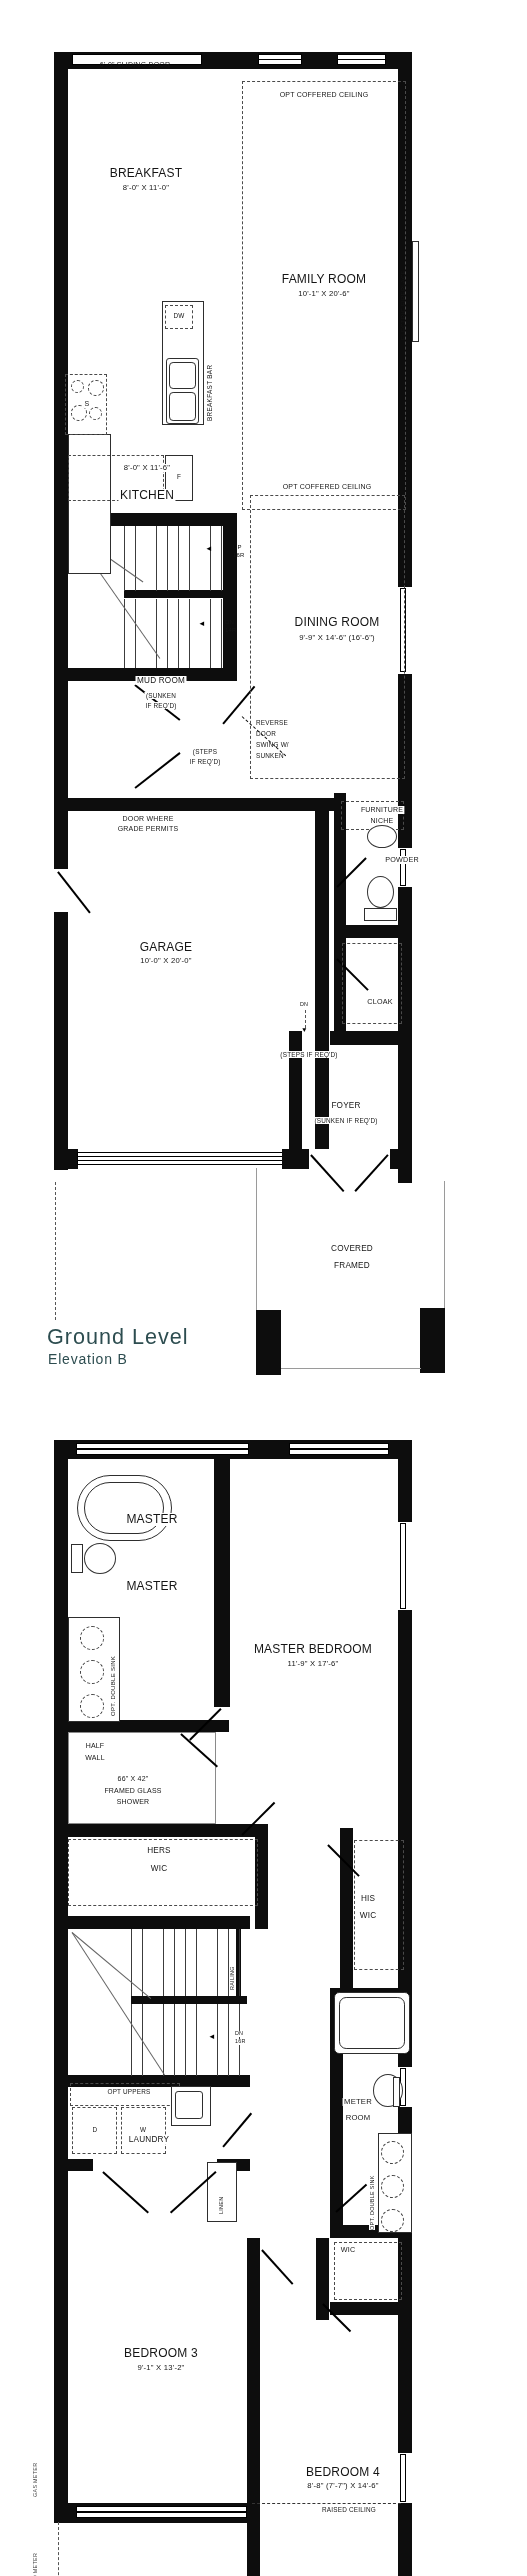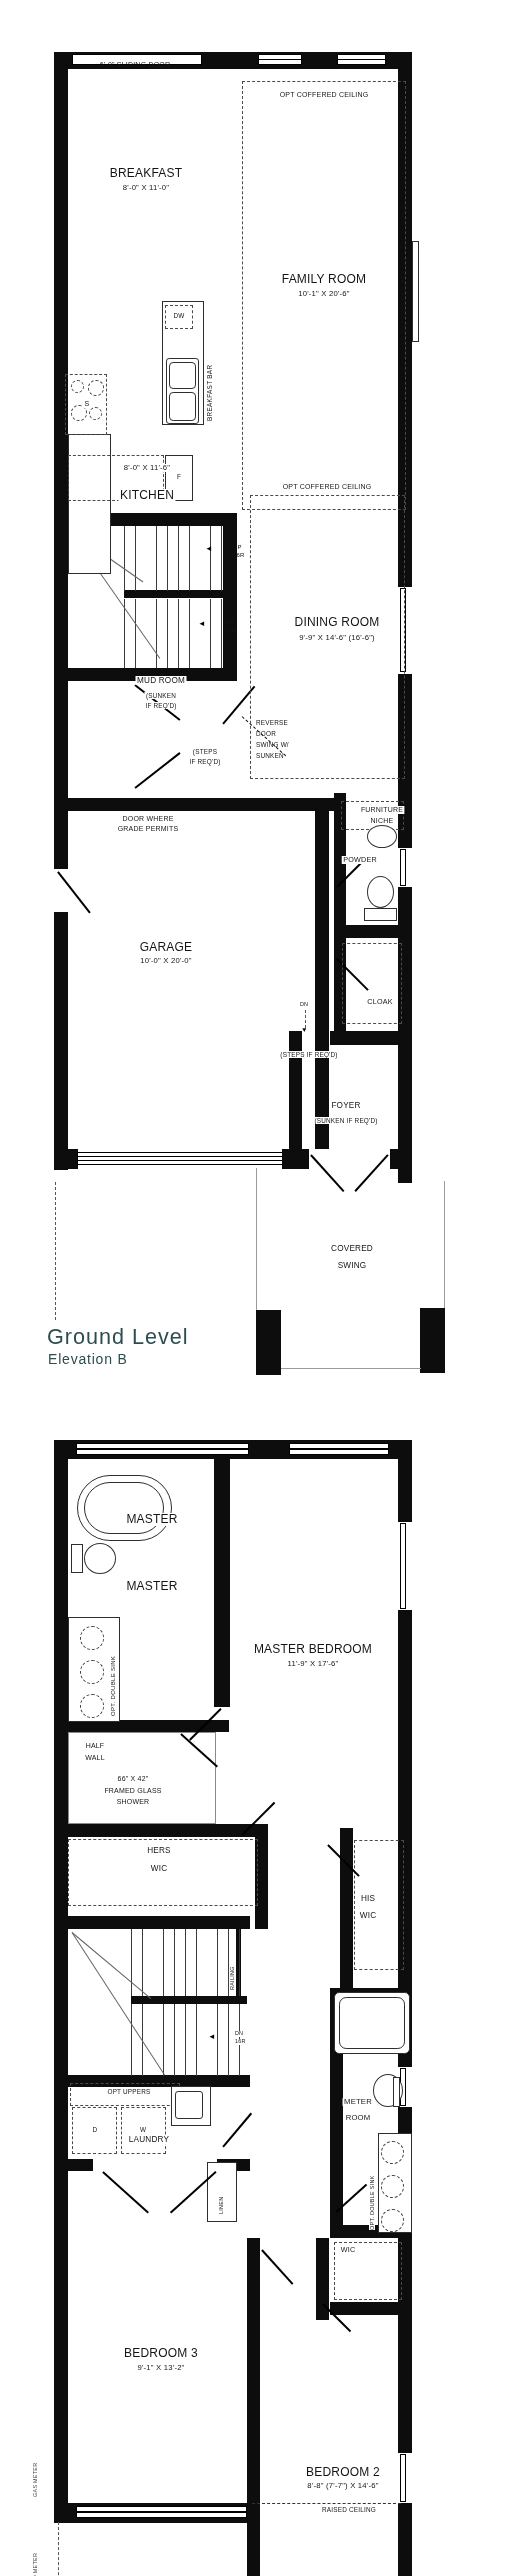--- a/index.html
+++ b/index.html
@@ -158,32 +158,32 @@
     <div class="la f12" style="left:256px;top:719px;">REVERSE</div>
     <div class="la f12" style="left:256px;top:730px;">DOOR</div>
     <div class="la f12" style="left:256px;top:741px;">SWING W/</div>
     <div class="la f12" style="left:256px;top:752px;">SUNKEN</div>
     <div class="lbl f12 bg" style="left:205px;top:748px;">(STEPS</div>
     <div class="lbl f12 bg" style="left:205px;top:758px;">IF REQ'D)</div>
     <div class="lbl f13 bg" style="left:148px;top:815px;">DOOR WHERE</div>
     <div class="lbl f13 bg" style="left:148px;top:825px;">GRADE PERMITS</div>
     <div class="lbl f13 bg" style="left:382px;top:806px;">FURNITURE</div>
     <div class="lbl f13 bg" style="left:382px;top:817px;">NICHE</div>
-    <div class="lbl f14 bg" style="left:360px;top:856px;">POWDER</div>
+    <div class="lbl f14 bg" style="left:402px;top:856px;">POWDER</div>
     <div class="lbl f17" style="left:166px;top:941px;">GARAGE</div>
     <div class="lbl f15" style="left:166px;top:957px;">10'-0" X 20'-0"</div>
     <div class="lbl f14 bg" style="left:380px;top:998px;">CLOAK</div>
     <div class="la f10" style="left:300px;top:1002px;">DN</div>
     <div class="dline-v" style="left:305px;top:1010px;height:17.5px;"></div>
     <div class="arrow" style="left:301px;top:1027px;font-size:6.7px;">▼</div>
     <div class="lbl f12 bg" style="left:309px;top:1051px;">(STEPS IF REQ'D)</div>
     <div class="lbl f16 bg" style="left:346px;top:1101px;">FOYER</div>
     <div class="lbl f12 bg" style="left:346px;top:1117px;">(SUNKEN IF REQ'D)</div>
     <div class="lbl f16" style="left:352px;top:1244px;">COVERED</div>
-    <div class="lbl f16" style="left:352px;top:1261px;">SWING</div>
+    <div class="lbl f16" style="left:352px;top:1261px;">FRAMED</div>
     <div class="title" style="left:47px;top:1324px;">Ground Level</div>
     <div class="subtitle" style="left:48px;top:1351px;">Elevation B</div>
   </div>
 
   <div>
     <div class="tiles" style="left:68px;top:1459px;width:160px;height:262px;"></div>
     <div class="tiles" style="left:68px;top:2098px;width:179px;height:61px;"></div>
     <div class="tiles" style="left:343px;top:2000px;width:55px;height:222px;"></div>
 
     <div class="w" style="left:54px;top:1440px;width:358px;height:19px;"></div>
@@ -293,21 +293,21 @@
     <div class="lbl f12 bg" style="left:95px;top:2126px;">D</div>
     <div class="lbl f12 bg" style="left:143px;top:2126px;">W</div>
     <div class="lbl f16 bg" style="left:149px;top:2135px;">LAUNDRY</div>
     <div class="lbl f15 bg" style="left:358px;top:2098px;">METER</div>
     <div class="lbl f15 bg" style="left:358px;top:2114px;">ROOM</div>
     <div class="vl f10" style="left:369px;top:2139px;height:91px;background:#fff;">OPT. DOUBLE SINK</div>
     <div class="vl f10" style="left:218px;top:2170px;height:44px;">LINEN</div>
     <div class="lbl f14 bg" style="left:348px;top:2246px;">WIC</div>
     <div class="lbl f17" style="left:161px;top:2347px;">BEDROOM 3</div>
     <div class="lbl f15" style="left:161px;top:2364px;">9'-1" X 13'-2"</div>
-    <div class="lbl f17" style="left:343px;top:2466px;">BEDROOM 2</div>
+    <div class="lbl f17" style="left:343px;top:2466px;">BEDROOM 4</div>
     <div class="lbl f15" style="left:343px;top:2482px;">8'-8" (7'-7") X 14'-6"</div>
     <div class="lbl f12 bg" style="left:349px;top:2506px;">RAISED CEILING</div>
 
   </div>
 
   <div>
     
     
     
     

